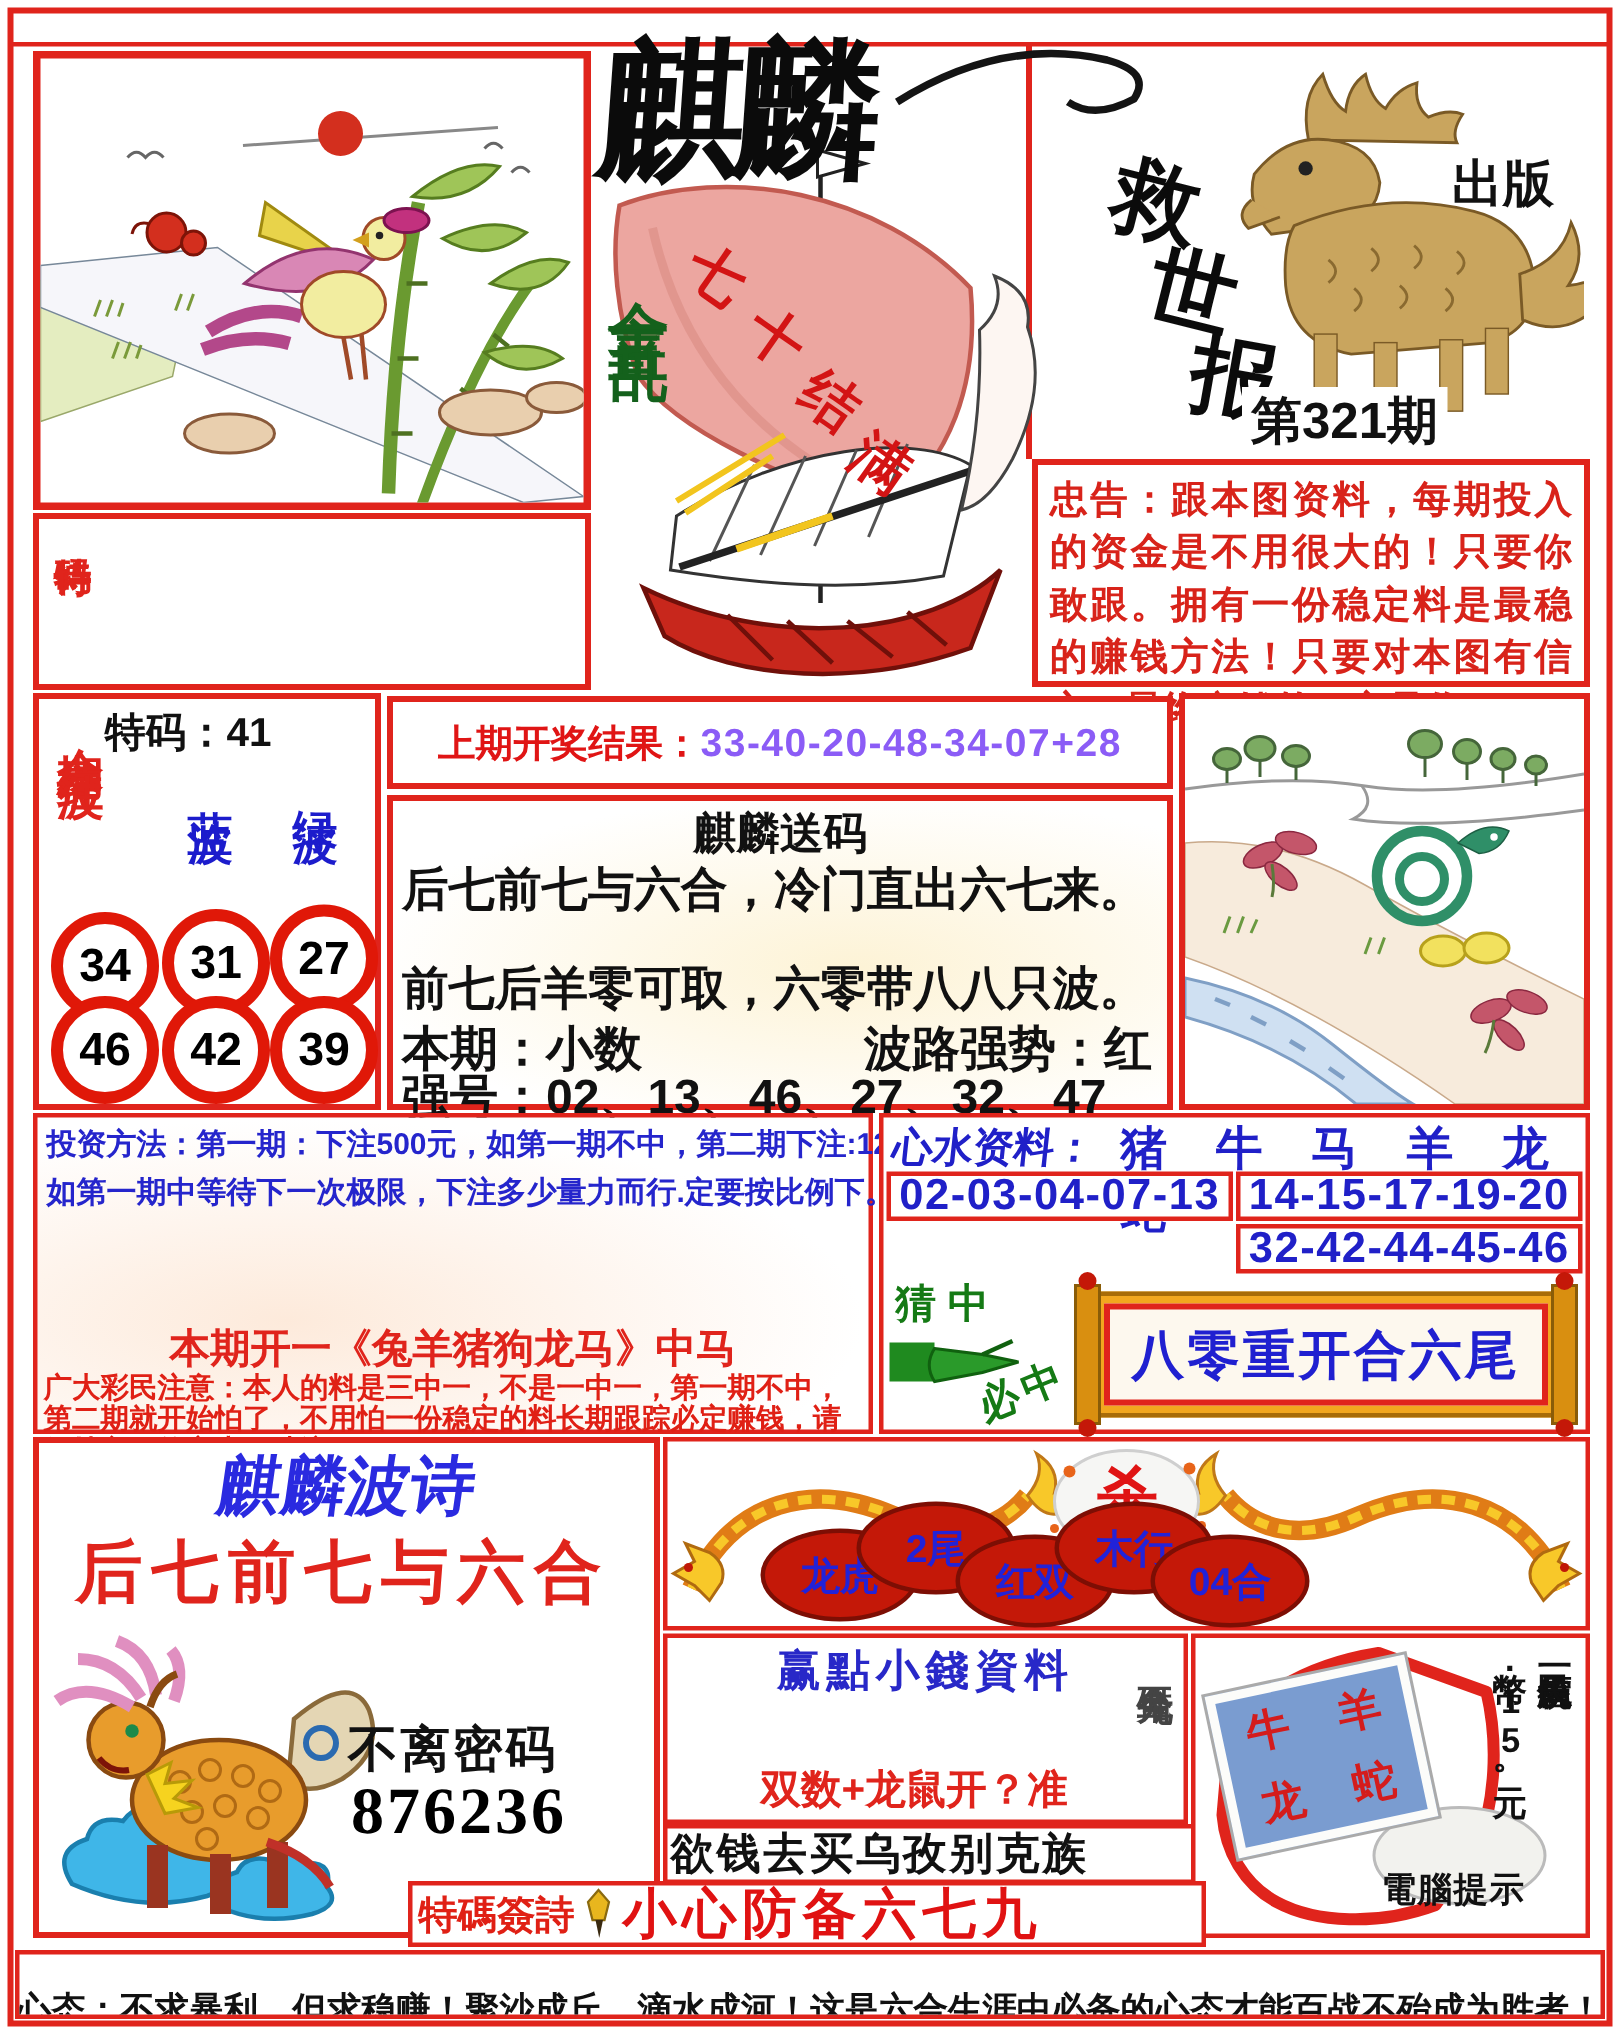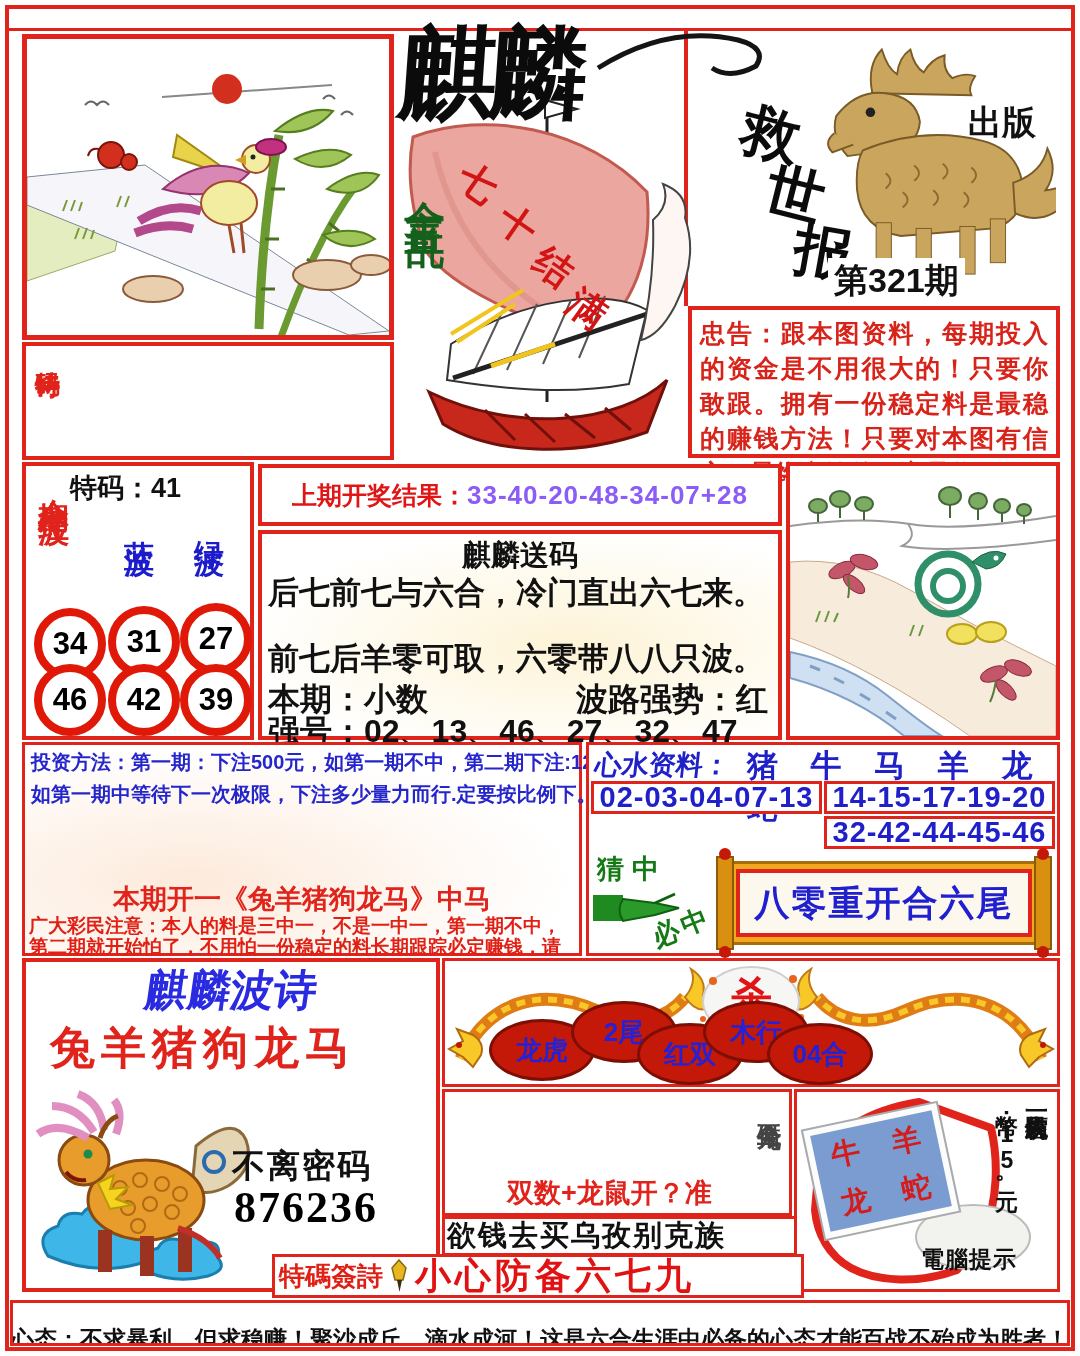--- a/index.html
+++ b/index.html
@@ -214,21 +214,21 @@
           <div class="knob" style="left:1px;bottom:-10px;"></div>
       </div>
       <div style="position:absolute;inset:5px 16px;border:4px solid #e0241c;background:#fdf8ee;display:flex;align-items:center;justify-content:center;">
         <span style="font-size:35px;font-weight:900;color:#2020d0;letter-spacing:2px;">八零重开合六尾</span>
       </div>
     </div>
   </div>
 
   <div class="box" style="left:22px;top:958px;width:418px;height:334px;">
     <div class="abs" style="left:0;top:0px;width:100%;text-align:center;font-size:43px;font-weight:900;color:#2a2ae0;transform:skewX(-8deg);">麒麟波诗</div>
-    <div class="abs redbold" style="left:24px;top:56px;font-size:45px;letter-spacing:6px;white-space:nowrap;">兔羊猪狗龙马</div>
+    <div class="abs redbold" style="left:24px;top:56px;font-size:45px;letter-spacing:6px;white-space:nowrap;">后七前七与六合</div>
     <svg class="abs" style="left:2px;top:126px;" width="226" height="200" viewBox="0 0 226 200">
       <path d="M20,168 q-14,-22 10,-30 q4,-16 24,-12 q10,-14 26,-4 q20,-8 26,10 q18,2 12,20 q16,16 -8,24 q-44,12 -90,-8 z" fill="#3fb6e8" stroke="#1a7fae" stroke-width="3"></path>
       <path d="M120,184 q-10,-18 10,-24 q6,-12 22,-8 q14,-10 26,2 q16,0 12,16 q10,12 -10,18 q-32,8 -60,-4 z" fill="#3fb6e8" stroke="#1a7fae" stroke-width="3"></path>
       <path d="M168,58 q38,-32 50,-6 q10,28 -18,46 q-22,12 -36,2 z" fill="#e4d6b4" stroke="#8a6a3a" stroke-width="3"></path>
       <circle cx="186" cy="74" r="10" fill="none" stroke="#2a6ab0" stroke-width="4"></circle>
       <ellipse cx="118" cy="112" rx="58" ry="40" fill="#e89c2c" stroke="#8a4a10" stroke-width="3"></ellipse>
       <g fill="none" stroke="#b06a14" stroke-width="2">
         <circle cx="92" cy="100" r="7"></circle>
           <circle cx="112" cy="92" r="7"></circle>
           <circle cx="134" cy="96" r="7"></circle>
@@ -269,28 +269,29 @@
         <circle cx="14" cy="84" r="3" fill="#c01808"></circle>
         <path d="M240,36 q12,-14 6,-28 q16,10 12,26 q14,-4 20,-16 q4,18 -12,28 q-14,8 -26,-10 z" fill="#f8c829" stroke="#c07818" stroke-width="2"></path>
       </g>
       <ellipse cx="306" cy="40" rx="48" ry="34" fill="#f6f6f4" stroke="#cfcfcf" stroke-width="2"></ellipse>
       <circle cx="268" cy="20" r="4" fill="#e8641a"></circle>
         <circle cx="348" cy="18" r="4" fill="#e8641a"></circle>
       <circle cx="258" cy="58" r="3" fill="#e8641a"></circle>
         <circle cx="356" cy="56" r="3" fill="#e8641a"></circle>
     </svg>
     <div class="abs" style="left:276px;top:8px;width:60px;height:56px;display:flex;align-items:center;justify-content:center;font-size:42px;font-weight:900;color:#e01414;">杀</div>
-    <div class="tagoval" style="left:44px;top:58px;">龙虎</div>
+    <div class="tagoval" style="left:62px;top:58px;">龙虎</div>
     <div class="tagoval" style="left:126px;top:40px;">2尾</div>
     <div class="tagoval" style="left:192px;top:62px;">红双</div>
     <div class="tagoval" style="left:258px;top:40px;">木行</div>
     <div class="tagoval" style="left:322px;top:62px;">04合</div>
   </div>
 
   <div class="box" style="left:442px;top:1089px;width:350px;height:127px;border-width:3px;">
+    <div class="abs" style="left:0;top:2px;width:100%;text-align:center;font-size:29px;font-weight:900;color:#2828c8;letter-spacing:4px;">赢點小錢資料</div>
     <div class="abs vtext" style="right:4px;top:14px;height:104px;font-size:24px;font-weight:700;color:#444;">至今错九</div>
     <div class="abs redbold" style="left:62px;bottom:2px;font-size:27px;">双数+龙鼠开？准</div>
   </div>
   <div class="box" style="left:442px;top:1216px;width:372px;height:40px;border-width:3px;display:flex;align-items:center;">
     <span style="font-size:29px;font-weight:900;color:#111;letter-spacing:2px;padding-left:2px;">欲钱去买乌孜别克族</span>
   </div>
 
   <div class="box" style="left:794px;top:1089px;width:266px;height:203px;border-width:3px;">
     <svg class="abs" style="left:2px;top:0px;" width="204" height="196" viewBox="0 0 204 196">
       <path d="M120,10 L192,36 C200,70 198,108 186,140 L158,178 C120,192 78,190 52,176 C30,164 18,142 16,118 L20,72 C30,42 70,18 120,10 Z" fill="none" stroke="#e0241c" stroke-width="8" stroke-linejoin="round"></path>

